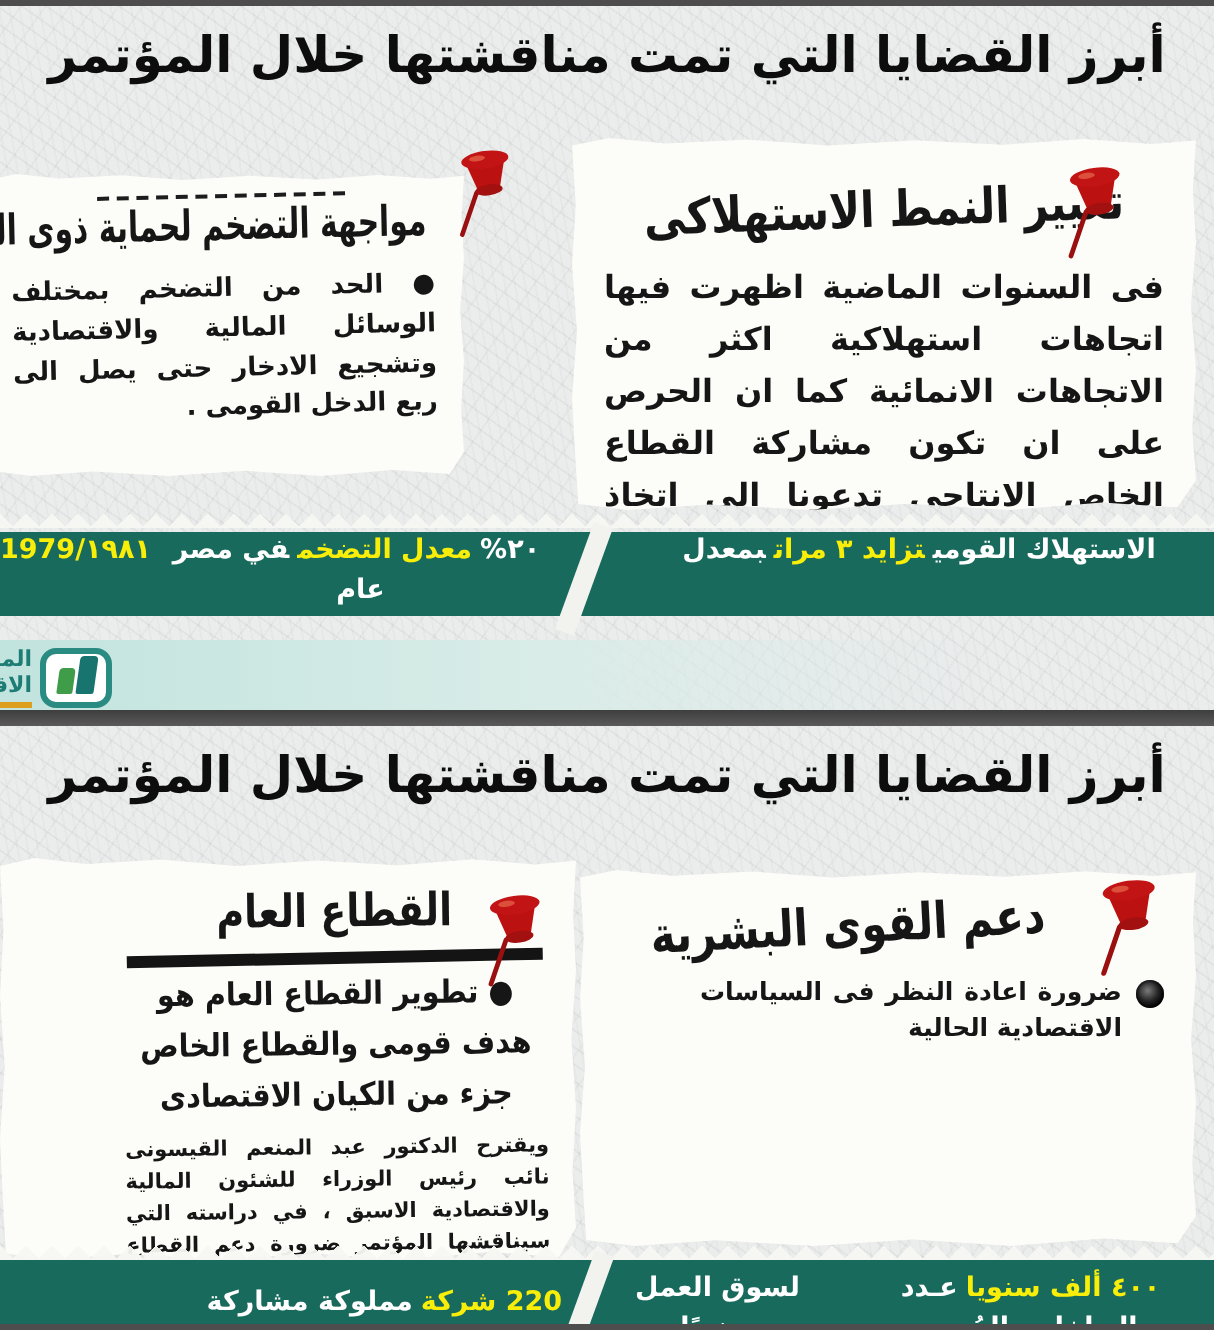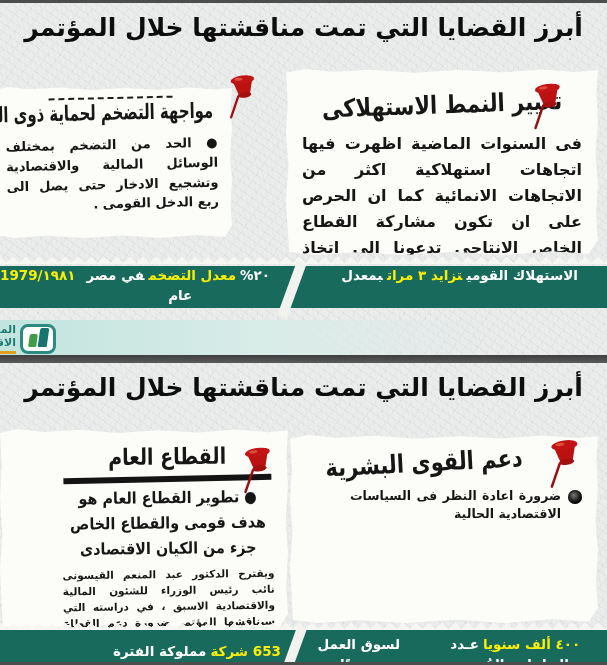--- a/index.html
+++ b/index.html
@@ -233,20 +233,20 @@
     <div class="banner" id="banner-2">
       <div class="cell cell-right">
         <div class="line">
           <span class="yl">٤٠٠ ألف سنويا</span><span>عـدد الـداخلين الجُـدد</span>
         </div>
         <div class="line">لسوق العمل سنويًا</div>
       </div>
       <div class="slash"></div>
       <div class="cell cell-left">
         <div class="line">
-          <span class="yl">653 شركة</span><span>مملوكة الفترة</span>
+          <span class="yl">220 شركة</span><span>مملوكة مشاركة</span>
         </div>
       </div>
     </div>
   </section>
 
   <div class="strip" id="strip-bottom"></div>
 </div>
 
 </body></html>

